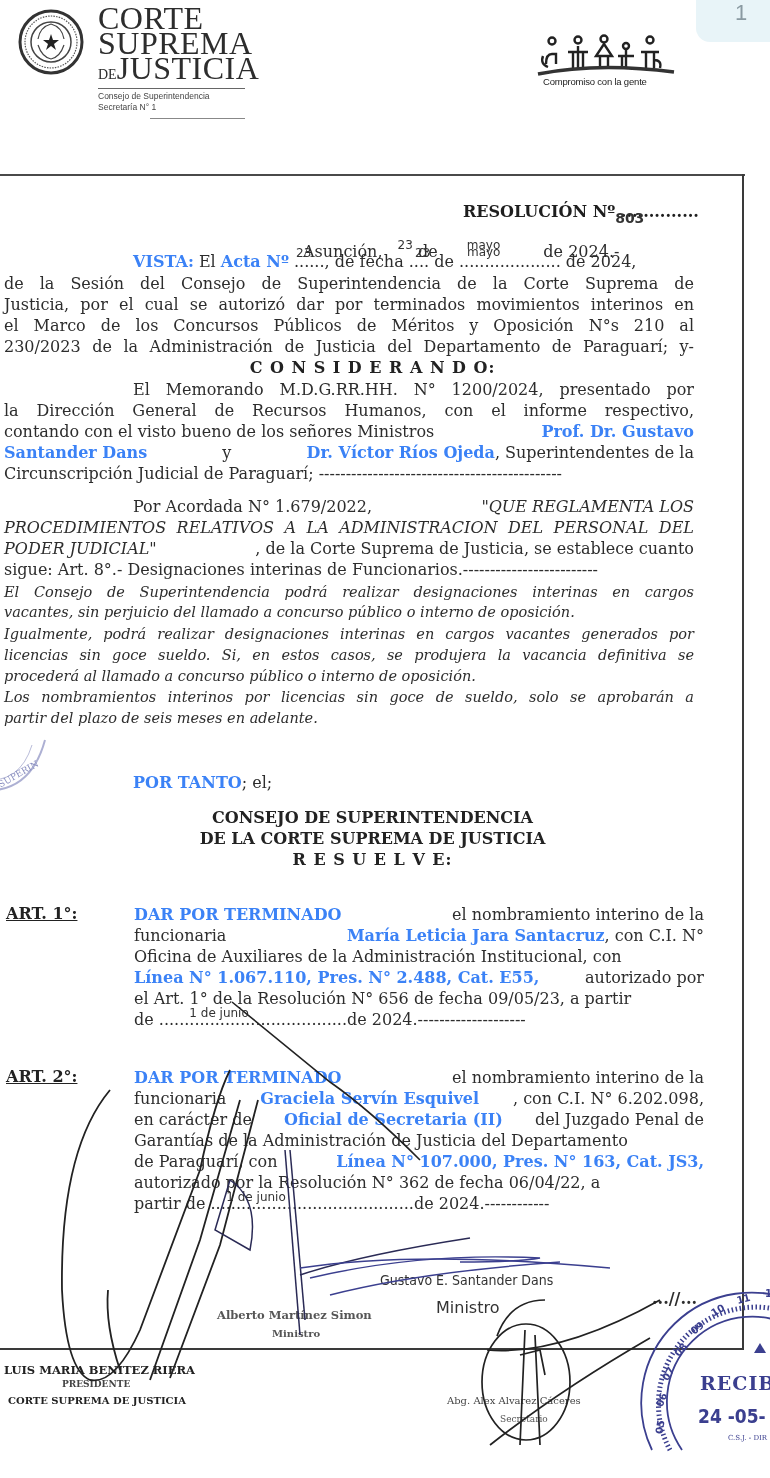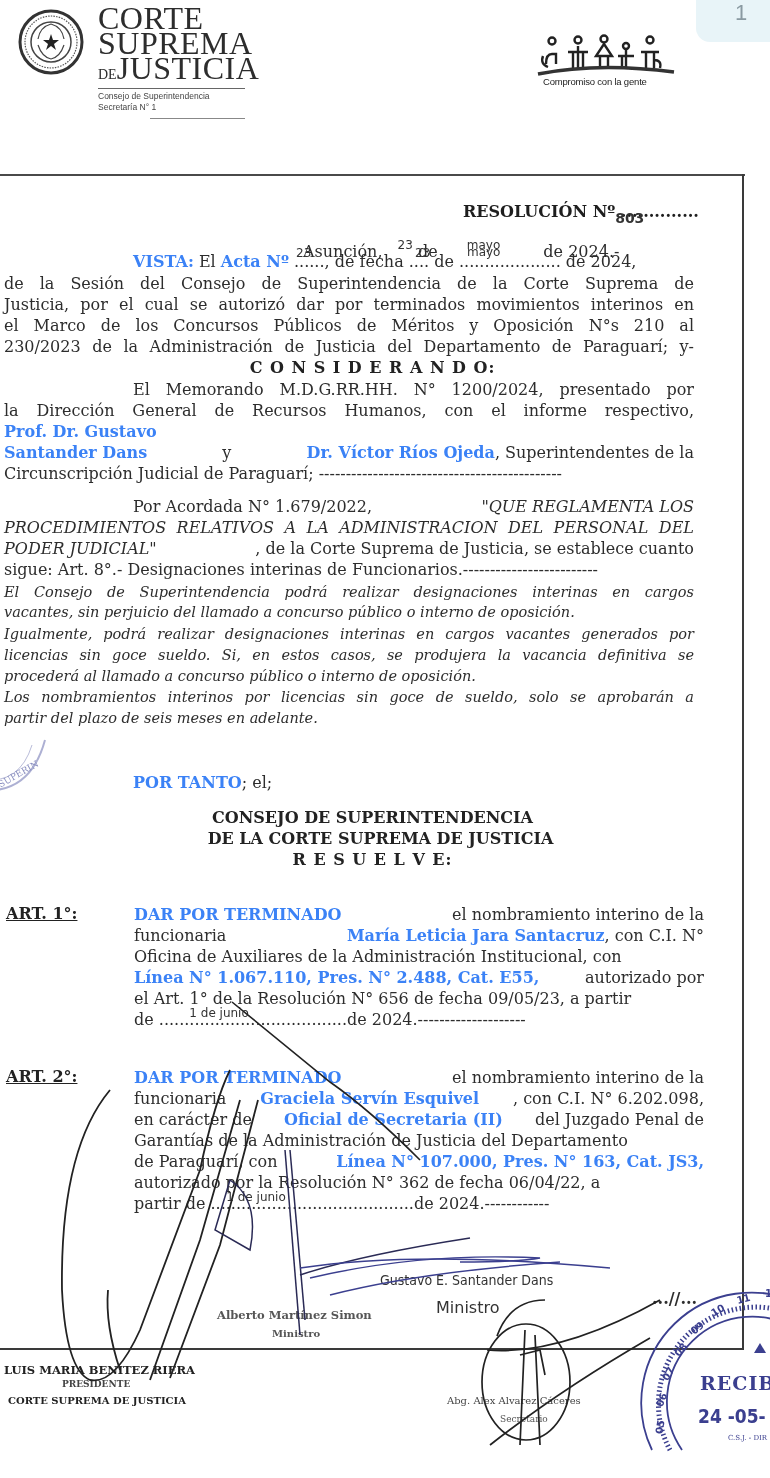--- a/index.html
+++ b/index.html
@@ -129,20 +129,21 @@
   <div class="just" style="top:315px;">el Marco de los Concursos Públicos de Méritos y Oposición N°s 210 al</div>
   <div class="just" style="top:336px;">230/2023 de la Administración de Justicia del Departamento de Paraguarí; y-</div>
 </div>
 
 <div class="center" style="top:358px; letter-spacing:1px;">C O N S I D E R A N D O:</div>
 
 <div class="txt" style="left:133px; top:379px; width:561px; text-align:justify; text-align-last:justify;">El Memorando M.D.G.RR.HH. N° 1200/2024, presentado por</div>
 <div class="just" style="top:400px;">la Dirección General de Recursos Humanos, con el informe respectivo,</div>
 <div class="just" style="top:421px;">
   <div class="row">
+      <span>contando con el visto bueno de los señores Ministros</span>
       <b>Prof. Dr. Gustavo</b>
     </div>
 </div>
 <div class="just" style="top:442px;">
   <div class="row">
       <b>Santander Dans</b>
       <span>y</span>
       <span><b>Dr. Víctor Ríos Ojeda</b><span>, Superintendentes de la</span></span>
     </div>
 </div>
@@ -177,21 +178,21 @@
   <path d="M10 90 Q60 95 75 40" fill="none" stroke="#8a8fc0" stroke-width="2" opacity="0.7"></path>
   <path d="M12 80 Q50 84 62 45" fill="none" stroke="#8a8fc0" stroke-width="1" opacity="0.6"></path>
   <text x="28" y="82" font-size="9" fill="#8a8fc0" transform="rotate(-30 40 80)">SUPERIN</text>
 </svg>
 
 <div class="txt" style="left:133px; top:772px;">
   <b>POR TANTO</b><span>; el;</span>
 </div>
 
 <div class="center" style="top:808px;">CONSEJO DE SUPERINTENDENCIA</div>
-<div class="center" style="top:829px;margin-left:8px;">DE LA CORTE SUPREMA DE JUSTICIA</div>
+<div class="center" style="top:829px;">DE LA CORTE SUPREMA DE JUSTICIA</div>
 <div class="center" style="top:850px; letter-spacing:1px;">R E S U E L V E:</div>
 
 <div class="art-label" style="top:904px;">ART. 1°:</div>
 <div class="art-body" style="top:904px;">
   <div class="line">
       <b>DAR POR TERMINADO</b>
       <span>el nombramiento interino de la</span>
     </div>
   <div class="line">
       <span>funcionaria</span>

